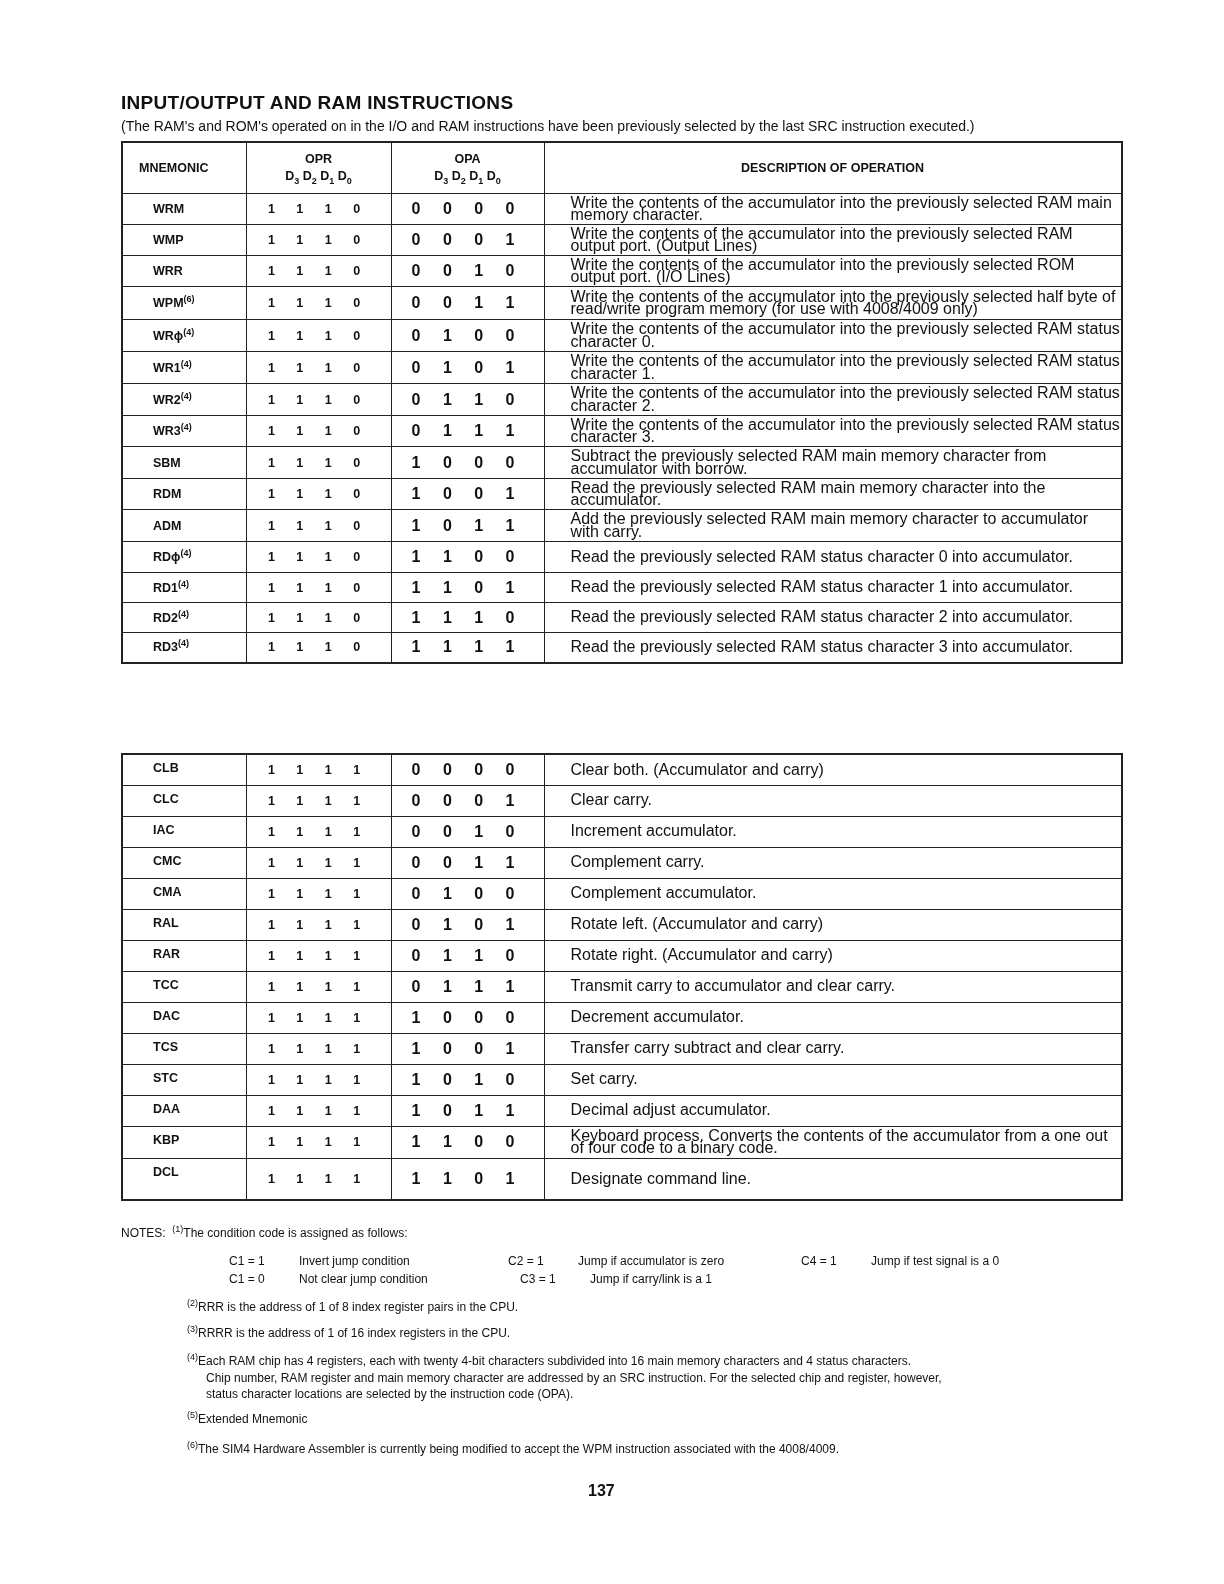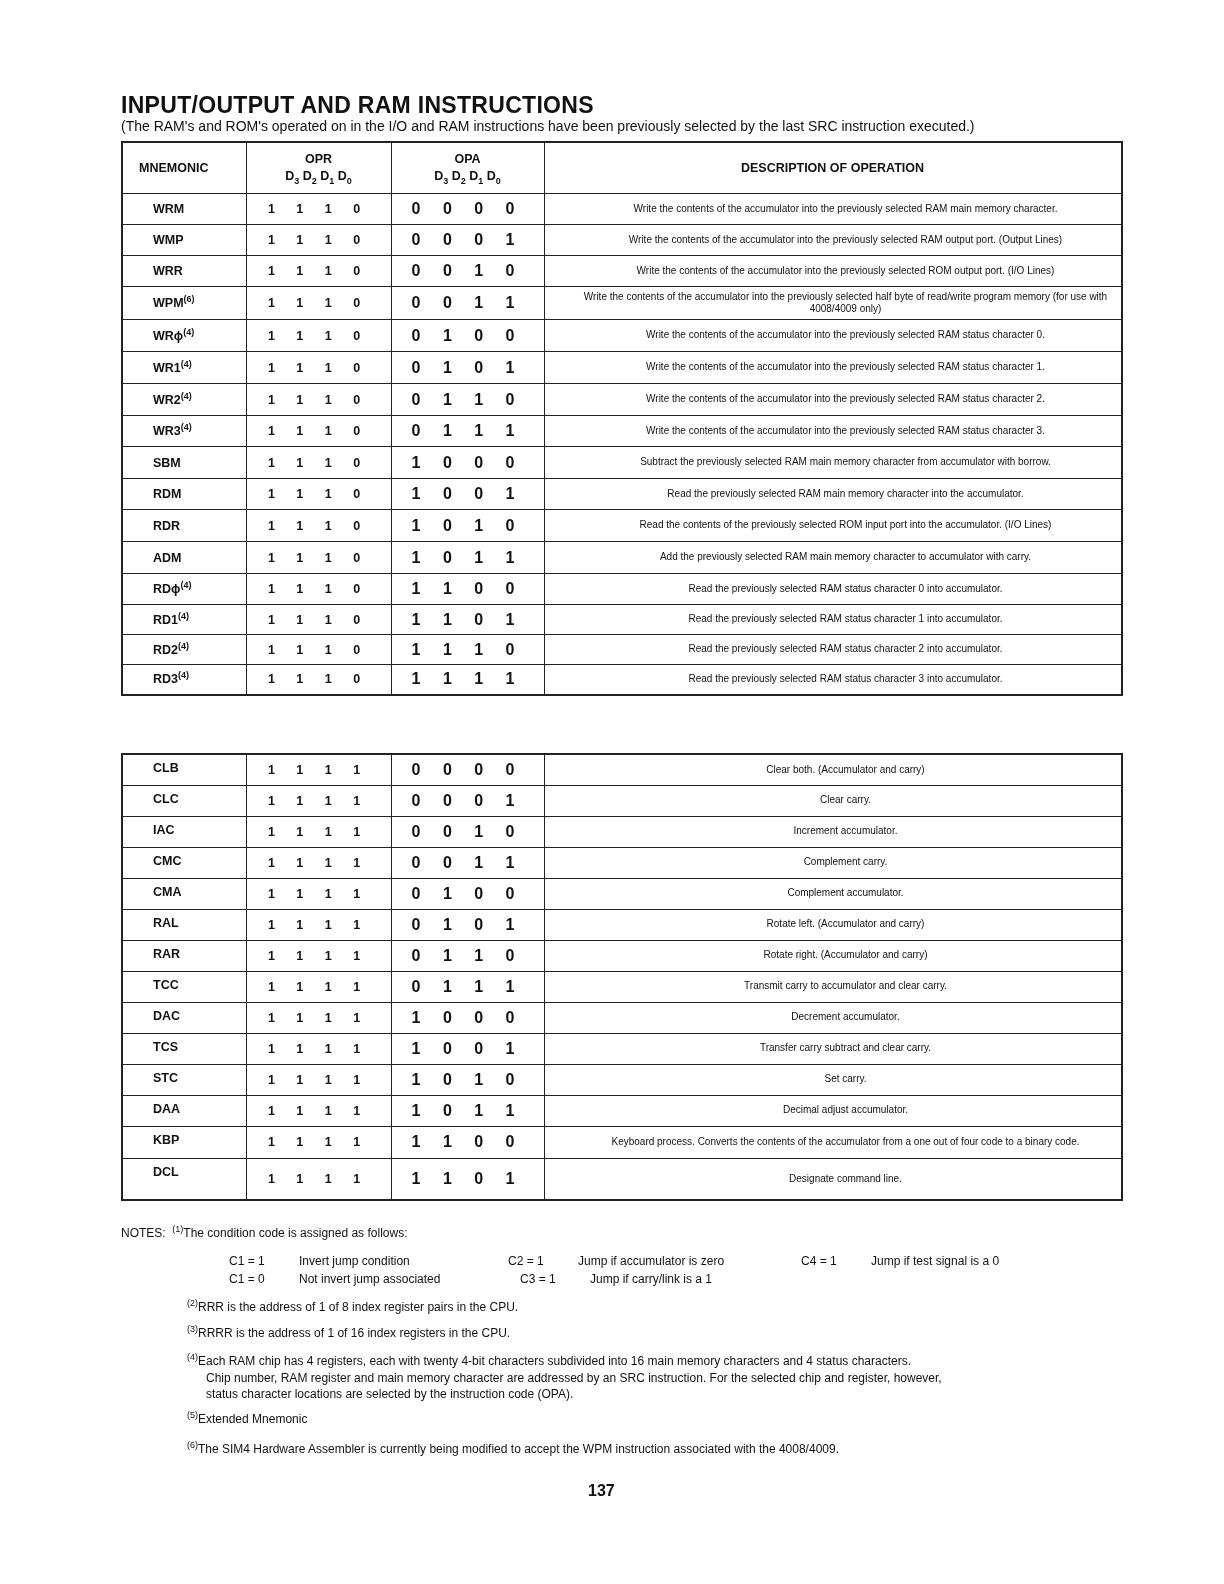--- a/index.html
+++ b/index.html
@@ -1,26 +1,26 @@
 <!DOCTYPE html>
 <html><head>
 <meta charset="utf-8">
 <style>
   html, body { margin:0; padding:0; background:#fff; }
   body { width:1224px; height:1584px; position:relative; color:#111; font-family:"Liberation Sans", sans-serif; }
   .page { position:absolute; left:0; top:0; width:1224px; height:1584px; }
-  h1.sec { position:absolute; margin:0; font-size:23px; font-weight:bold; letter-spacing:0.3px; }
+  h1.sec { position:absolute; margin:0; font-size:19px; font-weight:bold; letter-spacing:0.3px; }
   .subnote { position:absolute; left:121px; top:118px; font-size:14px; }
   table.tbl { position:absolute; left:121px; border-collapse:collapse; font-size:12px; }
   table.tbl td, table.tbl th { border:1.5px solid #222; padding:0; vertical-align:middle; }
   table.tbl { border:2px solid #222; }
   .mn { width:124px; padding-left:30px !important; font-weight:bold; font-size:12.5px; text-align:left; box-sizing:border-box; }
   .op { width:144px; text-align:center; font-weight:bold; letter-spacing:9px; font-size:12.5px; }
   .op2 { width:152px; text-align:center; font-weight:bold; letter-spacing:9px; font-size:16px; }
-  .ds { width:550px; padding-left:26px !important; text-align:center; line-height:12.5px; font-size:10px; }
+  .ds { width:550px; padding-left:26px !important; text-align:left; line-height:12.5px; font-size:16px; }
   .hdr th { font-weight:bold; font-size:12.5px; height:50px; line-height:17px; }
   .hdr .sub { font-size:12.5px; }
   sup { font-size:9px; vertical-align:super; line-height:0; }
   sub { font-size:9px; line-height:0; }
   .notes { position:absolute; left:121px; top:1226px; width:990px; font-size:12px; }
   .note-line { position:absolute; white-space:nowrap; }
   .pagenum { position:absolute; left:588px; top:1482px; font-weight:bold; font-size:16px; }
 </style>
 </head>
 <body>
@@ -100,26 +100,20 @@
           <td class="op2">1 0 0 0</td>
           <td class="ds">Subtract the previously selected RAM main memory character from accumulator with borrow.</td>
         </tr>
         <tr style="height: 31px;">
           <td class="mn"><span>RDM</span><sup></sup></td>
           <td class="op">1 1 1 0</td>
           <td class="op2">1 0 0 1</td>
           <td class="ds">Read the previously selected RAM main memory character into the accumulator.</td>
         </tr>
         <tr style="height: 32px;">
-          <td class="mn"><span>RDR</span><sup></sup></td>
-          <td class="op">1 1 1 0</td>
-          <td class="op2">1 0 1 0</td>
-          <td class="ds">Read the contents of the previously selected ROM input port into the accumulator. (I/O Lines)</td>
-        </tr>
-        <tr style="height: 32px;">
           <td class="mn"><span>ADM</span><sup></sup></td>
           <td class="op">1 1 1 0</td>
           <td class="op2">1 0 1 1</td>
           <td class="ds">Add the previously selected RAM main memory character to accumulator with carry.</td>
         </tr>
         <tr style="height: 31px;">
           <td class="mn"><span>RDϕ</span><sup>(4)</sup></td>
           <td class="op">1 1 1 0</td>
           <td class="op2">1 1 0 0</td>
           <td class="ds">Read the previously selected RAM status character 0 into accumulator.</td>
@@ -234,21 +228,21 @@
         </tr>
       </tbody>
   </table>
 
   <div class="notes">
     <div class="note-line" style="left:0;top:0;">
       <span>NOTES:</span>&nbsp; <sup>(1)</sup><span>The condition code is assigned as follows:</span>
     </div>
     <div id="cond-grid">
         <div class="note-line" style="left: 108px; top: 28px;"><span style="display: inline-block; width: 70px;">C1 = 1</span><span>Invert jump condition</span></div>
-        <div class="note-line" style="left: 108px; top: 46px;"><span style="display: inline-block; width: 70px;">C1 = 0</span><span>Not invert jump associated</span></div>
+        <div class="note-line" style="left: 108px; top: 46px;"><span style="display: inline-block; width: 70px;">C1 = 0</span><span>Not clear jump condition</span></div>
         <div class="note-line" style="left: 387px; top: 28px;"><span style="display: inline-block; width: 70px;">C2 = 1</span><span>Jump if accumulator is zero</span></div>
         <div class="note-line" style="left: 387px; top: 46px;"><span style="display: inline-block; width: 70px; margin-left: 12px;">C3 = 1</span><span>Jump if carry/link is a 1</span></div>
         <div class="note-line" style="left: 680px; top: 28px;"><span style="display: inline-block; width: 70px;">C4 = 1</span><span>Jump if test signal is a 0</span></div>
       </div>
     <div class="note-line" style="left:66px;top:74px;"><sup>(2)</sup><span>RRR is the address of 1 of 8 index register pairs in the CPU.</span></div>
     <div class="note-line" style="left:66px;top:100px;"><sup>(3)</sup><span>RRRR is the address of 1 of 16 index registers in the CPU.</span></div>
     <div class="note-line" style="left:66px;top:128px;"><sup>(4)</sup><span>Each RAM chip has 4 registers, each with twenty 4-bit characters subdivided into 16 main memory characters and 4 status characters.</span></div>
     <div class="note-line" style="left:85px;top:145px;">Chip number, RAM register and main memory character are addressed by an SRC instruction. For the selected chip and register, however,</div>
     <div class="note-line" style="left:85px;top:161px;">status character locations are selected  by the instruction code (OPA).</div>
     <div class="note-line" style="left:66px;top:186px;"><sup>(5)</sup><span>Extended Mnemonic</span></div>

